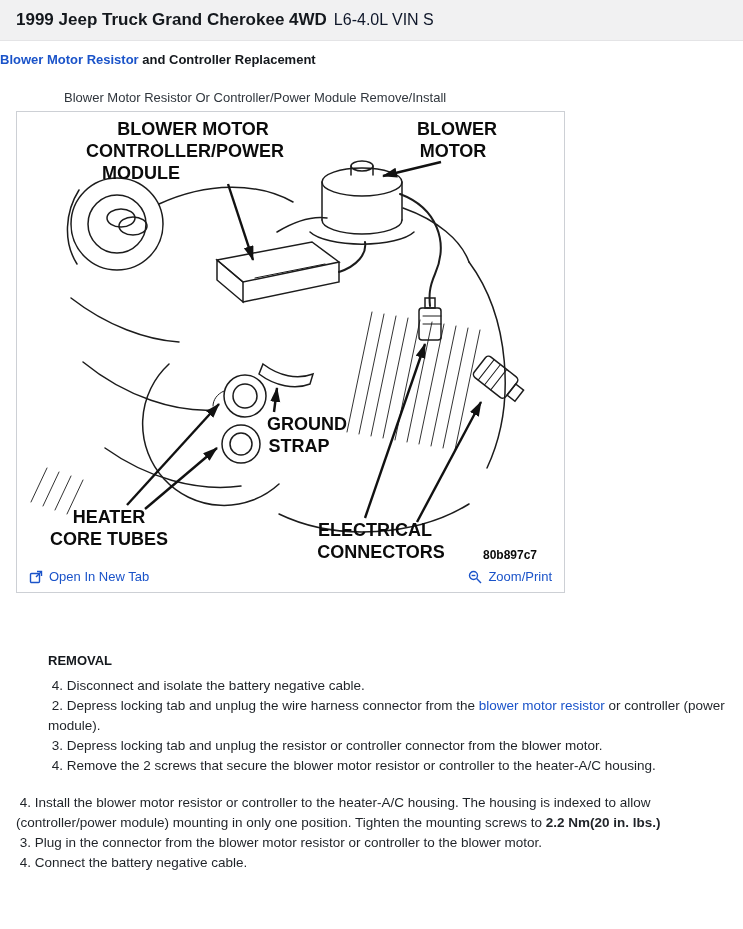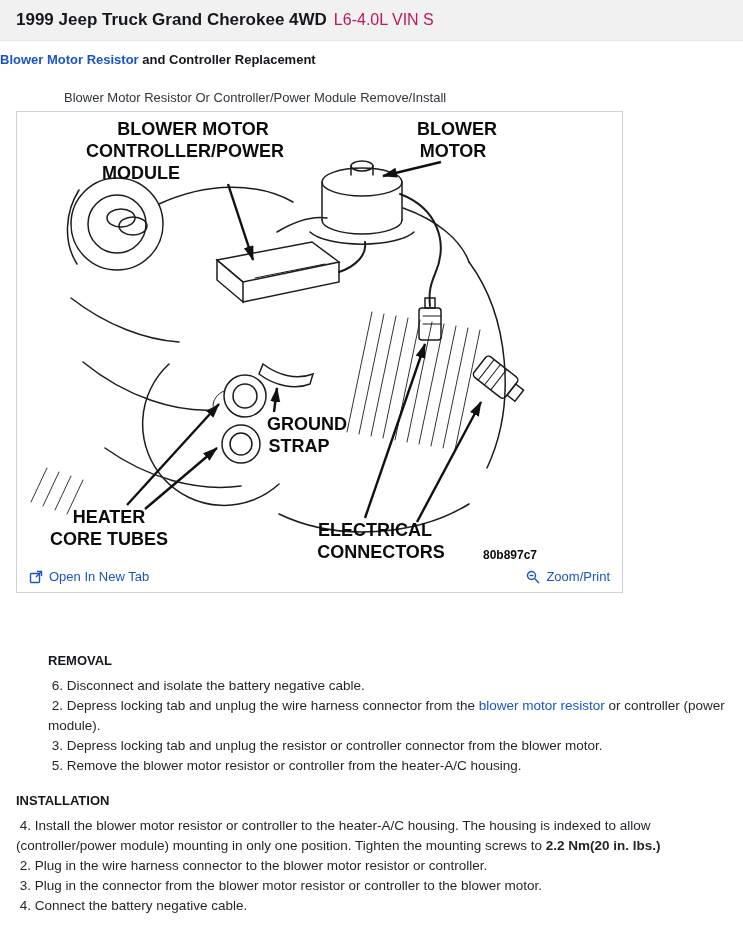--- a/index.html
+++ b/index.html
@@ -10,33 +10,33 @@
     color:#1f2328;
   }
   .page-header {
     background:#f1f1f2;
     height:41px;
     display:flex; align-items:center;
     padding:0 16px;
     border-bottom:1px solid #e4e4e6;
   }
   .page-header .title { font-size:17px; font-weight:bold; color:#14181d; }
-  .page-header .subtitle { font-size:16px; color:#be185d; margin-left:7px; }
+  .page-header .subtitle { font-size:16px; color:#0f172a; margin-left:7px; }
   .breadcrumb {
     padding:11px 16px 0 0;
     font-size:13px; font-weight:bold; color:#14181d;
   }
   .breadcrumb a { color:#1a53c9; text-decoration:none; }
   .figure-caption-line {
     padding:23px 16px 6px 16px;
     font-size:13px; color:#30363d;margin-left:48px;
   }
   .figure-panel {
     margin:0 16px;
-    width:607px;
+    width:549px;
     border:1px solid #cdd0d5;
     background:#ffffff;
   }
   .figure-canvas { display:block; }
   .figure-footer {
     display:flex; justify-content:space-between; 
     padding:5px 12px 8px 12px;
   }
   .fig-link {
     display:inline-flex; align-items:center; gap:6px;
@@ -191,28 +191,26 @@
         <path d="M3.6 5.5 H7.4"></path>
       </svg>
       <span>Zoom/Print</span>
     </a>
   </div>
 </div>
 
 <section class="section" id="removal-section">
   <div class="section-heading">REMOVAL</div>
   <div id="removal-steps">
-      <p class="step"><span> 6. Disconnect and isolate the battery negative cable.</span></p>
+      <p class="step"><span> 4. Disconnect and isolate the battery negative cable.</span></p>
       <p class="step"><span> 2. Depress locking tab and unplug the wire harness connector from the </span><a class="inline-link" href="#">blower motor resistor</a><span> or controller (power module).</span></p>
       <p class="step"><span> 3. Depress locking tab and unplug the resistor or controller connector from the blower motor.</span></p>
-      <p class="step"><span> 5. Remove the blower motor resistor or controller from the heater-A/C housing.</span></p>
+      <p class="step"><span> 4. Remove the 2 screws that secure the blower motor resistor or controller to the heater-A/C housing.</span></p>
     </div>
 </section>
 
 <section class="section" id="installation-section">
-  <div class="section-heading">INSTALLATION</div>
   <div id="installation-steps">
       <p class="step"><span> 4. Install the blower motor resistor or controller to the heater-A/C housing. The housing is indexed to allow (controller/power module) mounting in only one position. Tighten the mounting screws to </span><span class="bold">2.2 Nm(20 in. lbs.)</span></p>
-      <p class="step"><span> 2. Plug in the wire harness connector to the blower motor resistor or controller.</span></p>
       <p class="step"><span> 3. Plug in the connector from the blower motor resistor or controller to the blower motor.</span></p>
       <p class="step"><span> 4. Connect the battery negative cable.</span></p>
     </div>
 </section>
 
 </body></html>

